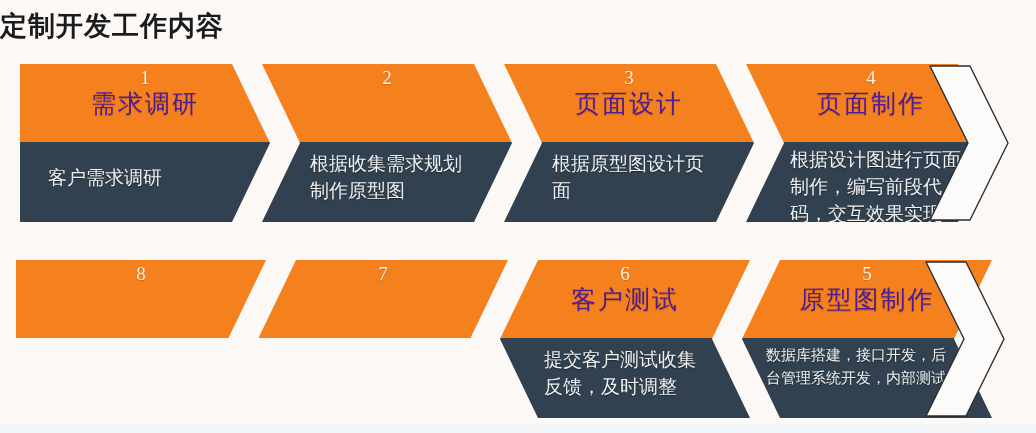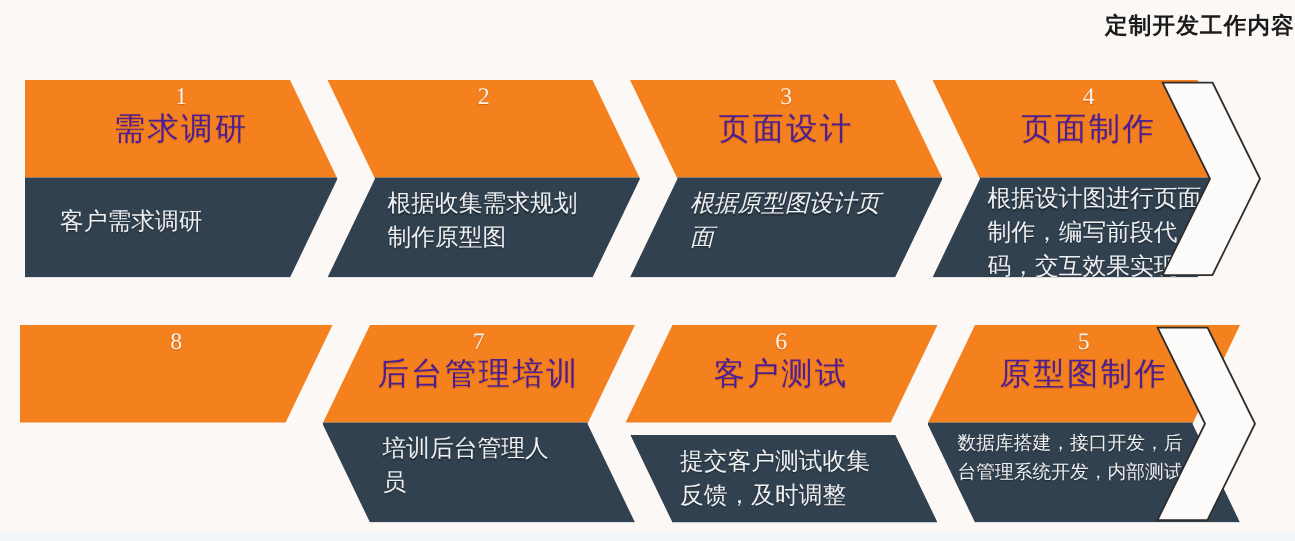--- a/index.html
+++ b/index.html
@@ -8,24 +8,24 @@
     background:#fbf8f6;
     font-family:"Liberation Serif","DejaVu Serif",serif;
     overflow:hidden;
     position:relative;
   }
   #stage{position:relative;width:1036px;height:433px;}
 
   
   .title{
     position:absolute;top:8px;left:0;width:1036px;
-    text-align:right;
+    text-align:left;
     font-family:"Liberation Sans","DejaVu Sans",sans-serif;
     font-weight:bold;
-    font-size:18px;
+    font-size:27px;
     letter-spacing:1px;
     color:#1b1b1b;
   }
 
   
   .row{position:absolute;left:0;width:1036px;height:158px;}
   #row1{top:64px;}
   #row2{top:260px;}
 
   .chev{
@@ -126,21 +126,21 @@
       <div class="body" style="padding-left:48px;padding-right:46px;">
         <div class="desc">根据收集需求规划制作原型图</div>
       </div>
     </div>
 
     <div class="chev fwd" style="left:504px;width:250px;">
       <div class="head">
         <div class="num">3</div>
         <div class="sname">页面设计</div>
       </div>
-      <div class="body" style="padding-left:48px;padding-right:46px;font-style:italic;">
+      <div class="body" style="padding-left:48px;padding-right:46px;">
         <div class="desc">根据原型图设计页面</div>
       </div>
     </div>
 
     <div class="chev fwd" style="left:746px;width:250px;">
       <div class="head">
         <div class="num">4</div>
         <div class="sname">页面制作</div>
       </div>
       <div class="body" style="padding-left:44px;padding-right:30px;padding-top:4px;">
@@ -159,33 +159,29 @@
 
     <div class="chev bwd first" style="left:16px;width:250px;">
       <div class="head">
         <div class="num">8</div>
       </div>
     </div>
 
     <div class="chev bwd" style="left:258px;width:250px;">
       <div class="head">
         <div class="num">7</div>
-        <div class="sname">后台管理培训</div>
-      </div>
-      <div class="body" style="padding-left:48px;padding-right:52px;">
-        <div class="desc">培训后台管理人员</div>
       </div>
     </div>
 
     <div class="chev bwd" style="left:500px;width:250px;">
       <div class="head">
         <div class="num">6</div>
         <div class="sname">客户测试</div>
       </div>
-      <div class="body" style="padding-left:44px;padding-right:40px;margin-top:10px;">
+      <div class="body" style="padding-left:44px;padding-right:40px;">
         <div class="desc">提交客户测试收集反馈，及时调整</div>
       </div>
     </div>
 
     <div class="chev bwd" style="left:742px;width:250px;">
       <div class="head">
         <div class="num">5</div>
         <div class="sname">原型图制作</div>
       </div>
       <div class="body" style="padding-left:24px;padding-right:34px;padding-top:6px;">

